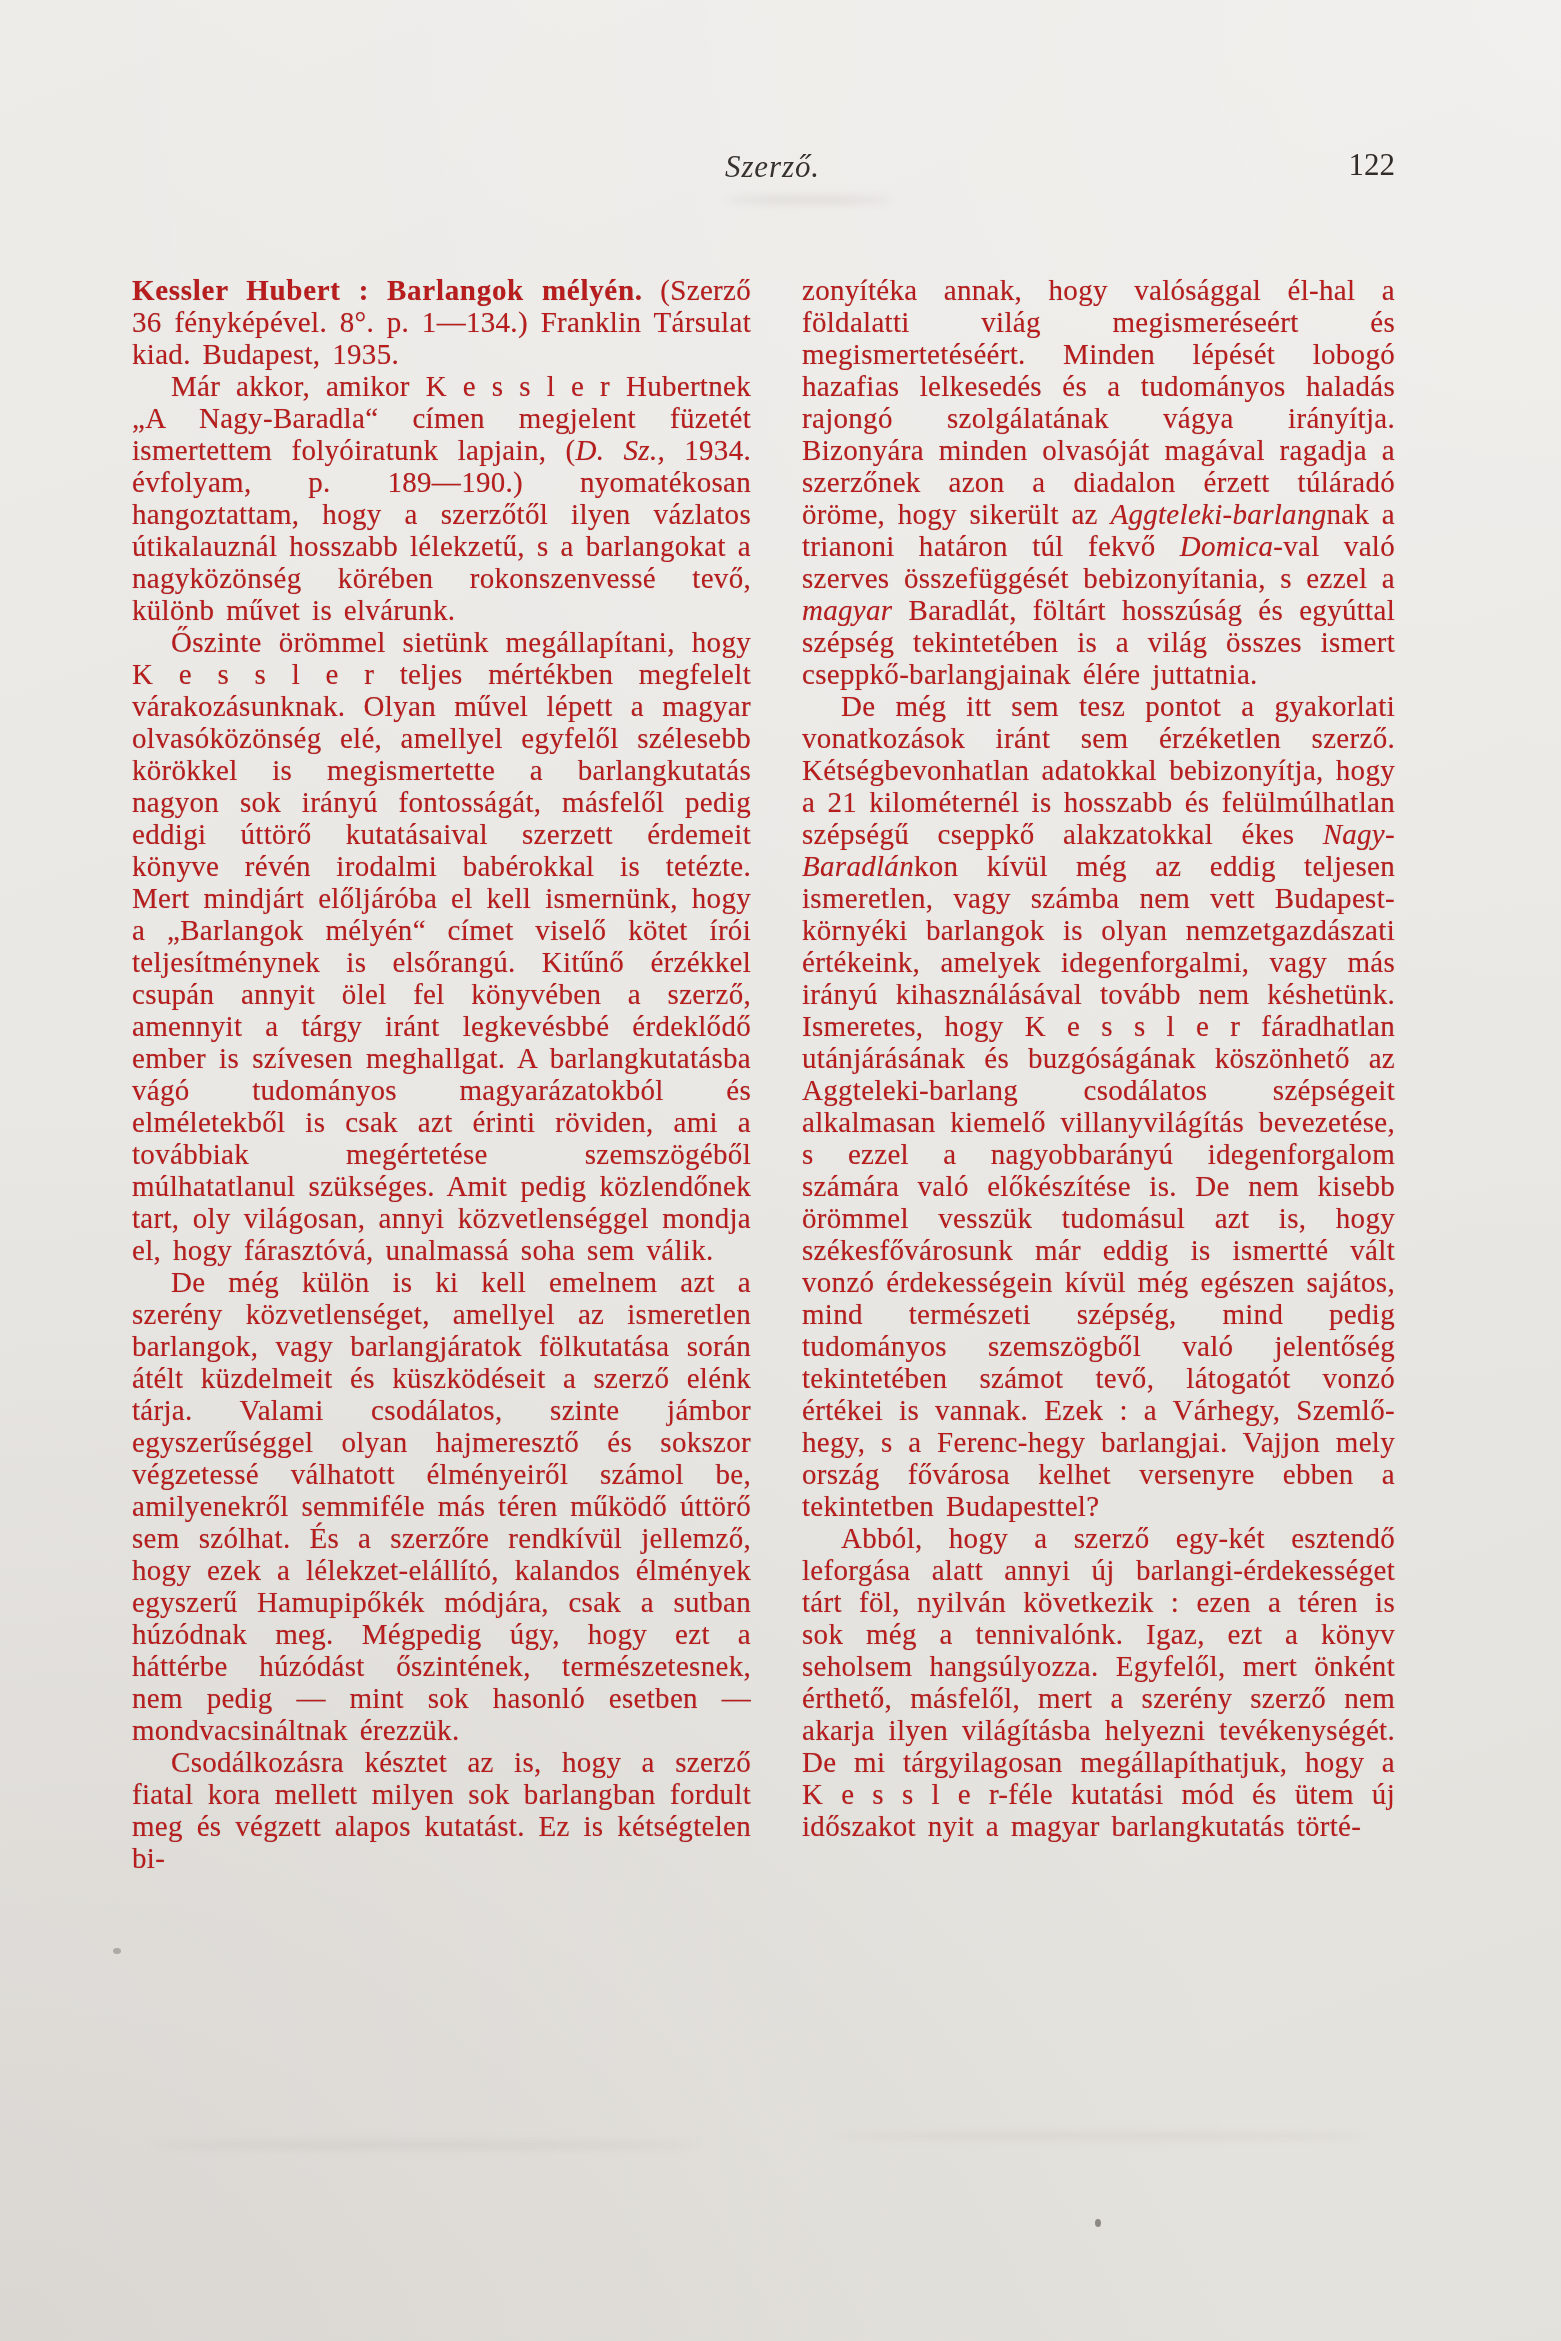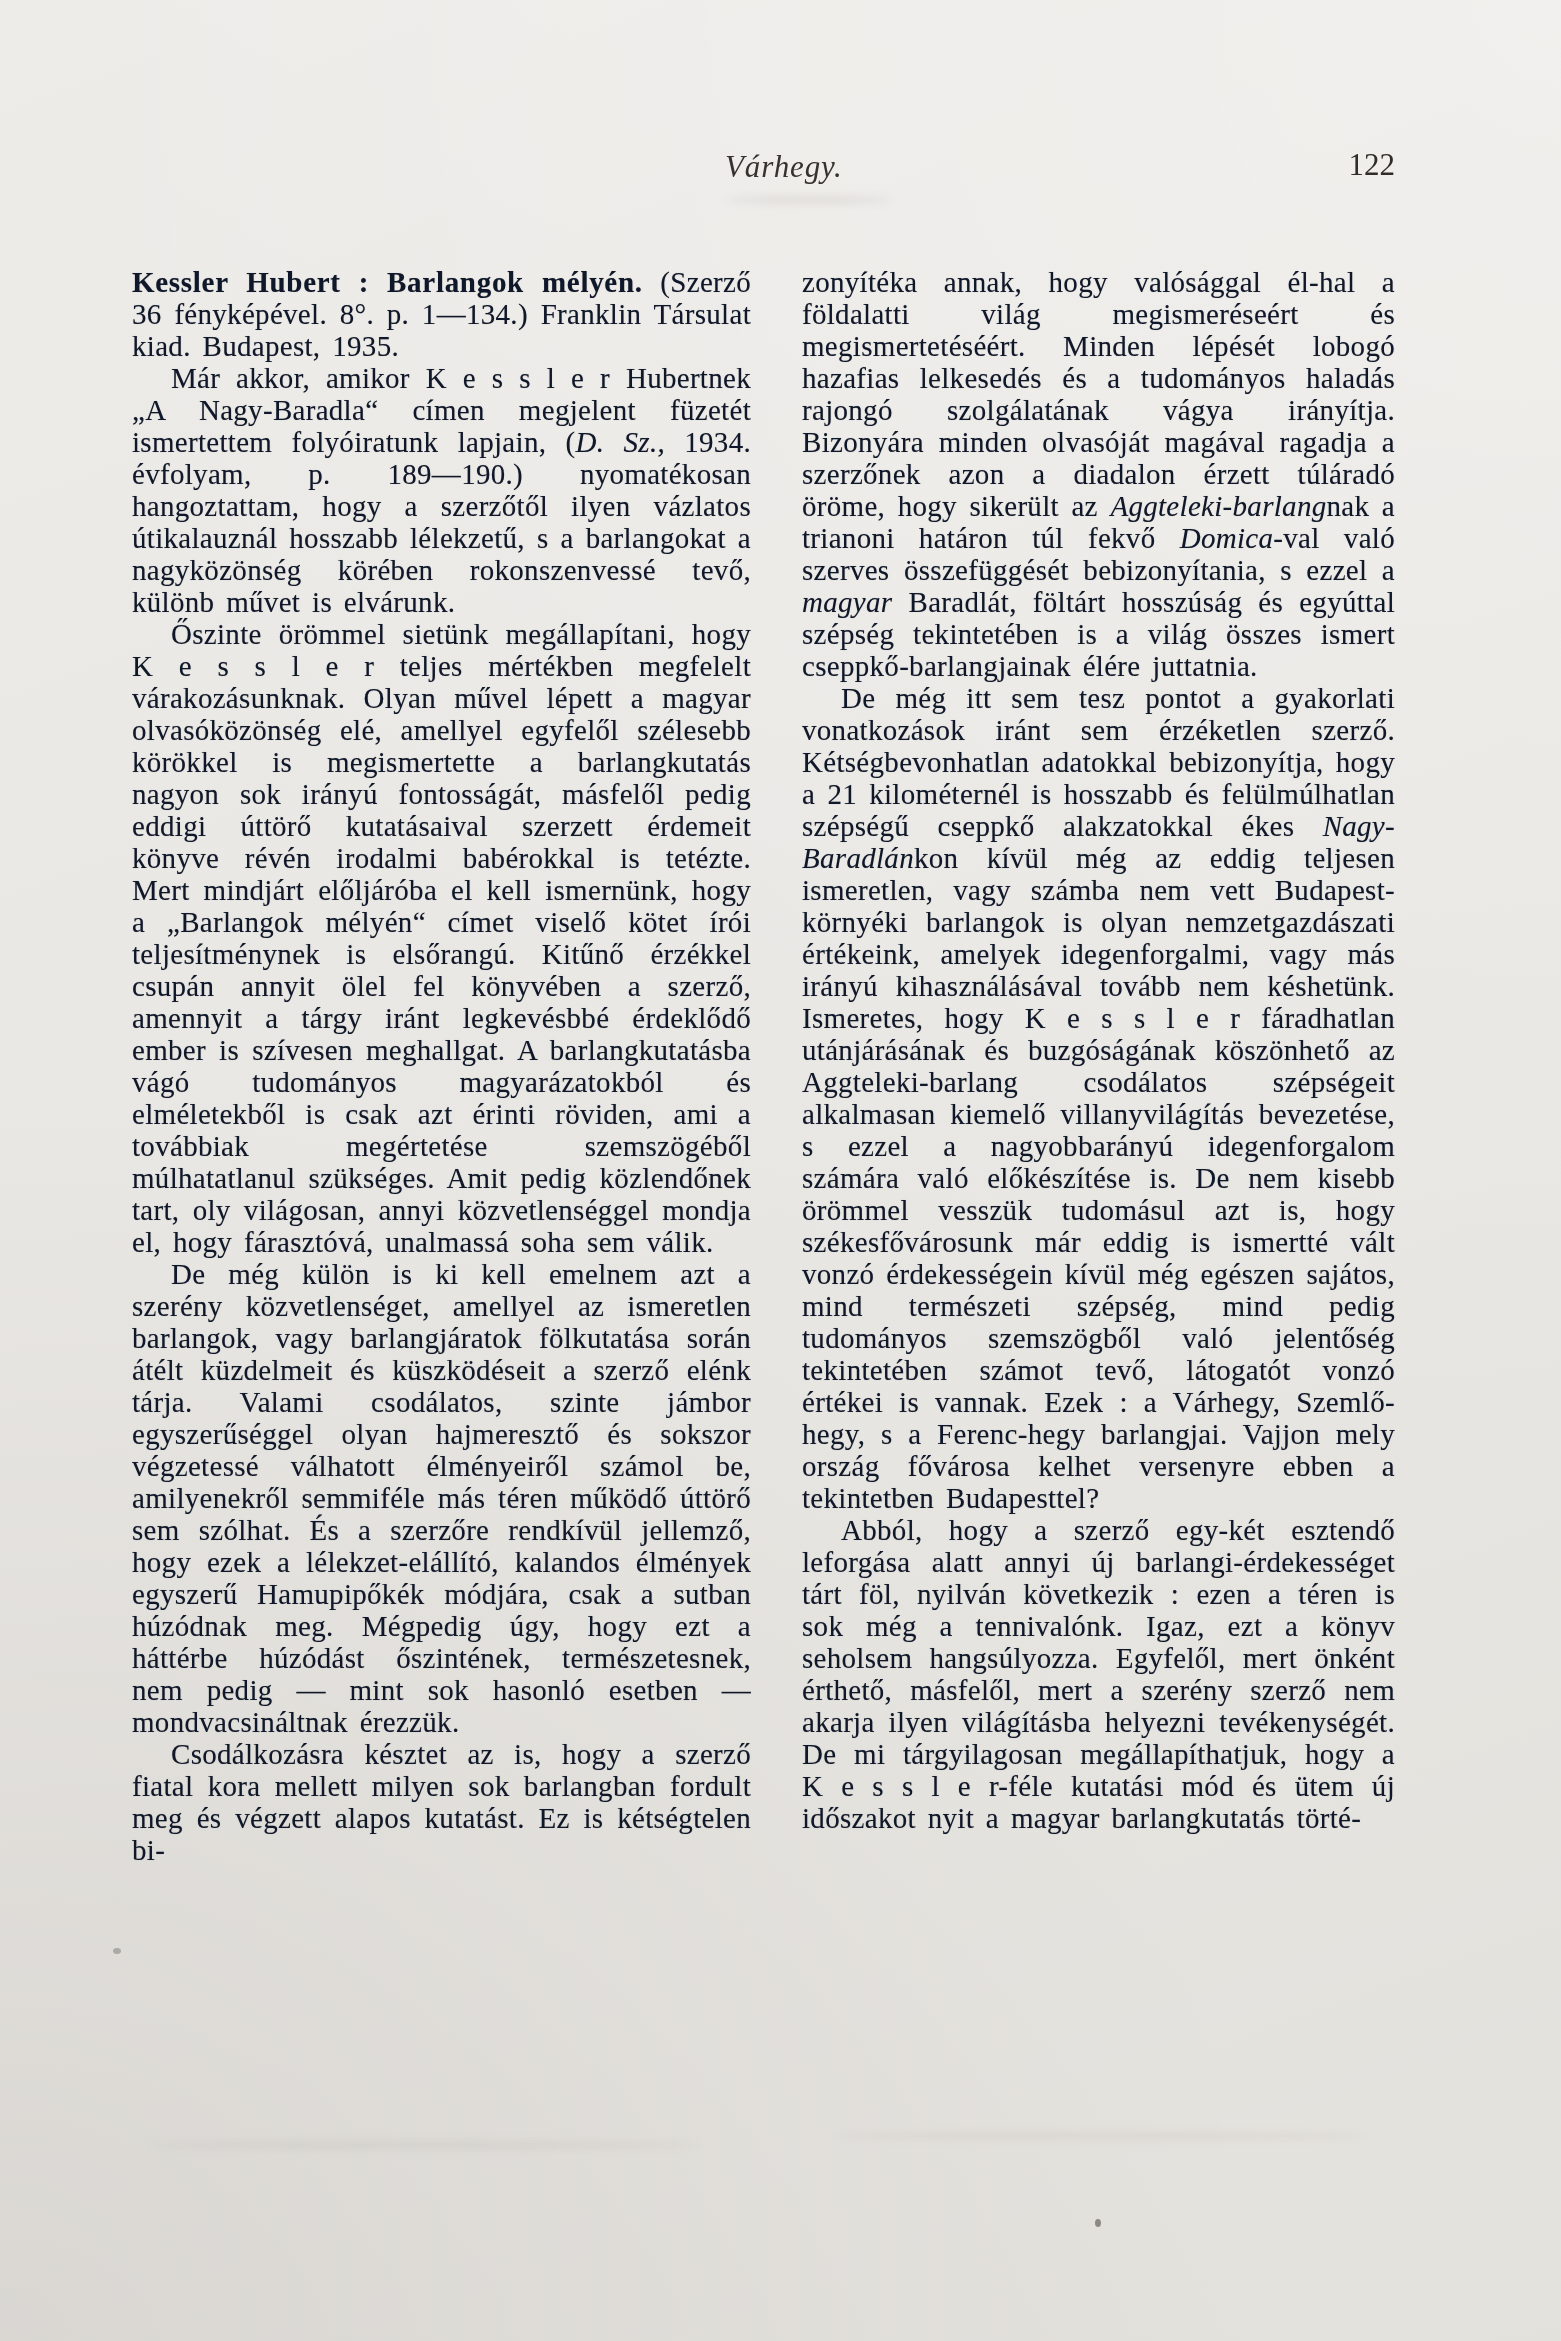--- a/index.html
+++ b/index.html
@@ -23,21 +23,21 @@
     font-size: 31px; line-height: 35px;
     color: #36332e;
     letter-spacing: 0.9px;
   }
   .page-number {
     position: absolute; top: 147px; left: 1317px; width: 78px;
     text-align: right;
     font-size: 31px; line-height: 35px;
     color: #302d28;
   }
-  .col { position: absolute; top: 266px; color: #0f172a; }
+  .col { position: absolute; top: 274px; color: #b91c1c; }
   .col-left  { left: 132px; width: 619px; }
   .col-right { left: 802px; width: 593px; }
   .para {
     margin: 0;
     text-align: justify;
     font-size: 29px;
     line-height: 32px;
     letter-spacing: 0.3px;
     word-spacing: 4.3px;
     text-shadow: 0 0 0.9px rgba(43,40,35,0.35);
@@ -59,21 +59,21 @@
     background: rgba(70,66,60,0.55);
     border-radius: 50%;
     pointer-events: none;
   }
 </style>
 </head>
 <body>
 
 <div class="paper"></div>
 
-<div class="running-title">Várhegy.</div>
+<div class="running-title">Szerző.</div>
 
 <div class="page-number">122</div>
 
 <div class="col col-left" id="col-left">
     <p class="para"><span class="seg-bold">Kessler Hubert : Barlangok mélyén.</span><span class="seg-normal"> (Szerző 36 fényképével. 8°. p. 1—134.) Franklin Társulat kiad. Budapest, 1935.</span></p>
     <p class="para indent"><span class="seg-normal">Már akkor, amikor K e s s l e r Hubertnek „A Nagy-Baradla“ címen megjelent füzetét ismertettem folyóiratunk lapjain, (</span><span class="seg-italic">D. Sz.,</span><span class="seg-normal"> 1934. évfolyam, p. 189—190.) nyomatékosan hangoztattam, hogy a szerzőtől ilyen vázlatos útikalauznál hosszabb lélekzetű, s a barlangokat a nagyközönség körében rokonszenvessé tevő, különb művet is elvárunk.</span></p>
     <p class="para indent"><span class="seg-normal">Őszinte örömmel sietünk megállapítani, hogy K e s s l e r teljes mértékben megfelelt várakozásunknak. Olyan művel lépett a magyar olvasóközönség elé, amellyel egyfelől szélesebb körökkel is megismertette a barlangkutatás nagyon sok irányú fontosságát, másfelől pedig eddigi úttörő kutatásaival szerzett érdemeit könyve révén irodalmi babérokkal is tetézte. Mert mindjárt előljáróba el kell ismernünk, hogy a „Barlangok mélyén“ címet viselő kötet írói teljesítménynek is elsőrangú. Kitűnő érzékkel csupán annyit ölel fel könyvében a szerző, amennyit a tárgy iránt legkevésbbé érdeklődő ember is szívesen meghallgat. A barlangkutatásba vágó tudományos magyarázatokból és elméletekből is csak azt érinti röviden, ami a továbbiak megértetése szemszögéből múlhatatlanul szükséges. Amit pedig közlendőnek tart, oly világosan, annyi közvetlenséggel mondja el, hogy fárasztóvá, unalmassá soha sem válik.</span></p>
     <p class="para indent"><span class="seg-normal">De még külön is ki kell emelnem azt a szerény közvetlenséget, amellyel az ismeretlen barlangok, vagy barlangjáratok fölkutatása során átélt küzdelmeit és küszködéseit a szerző elénk tárja. Valami csodálatos, szinte jámbor egyszerűséggel olyan hajmeresztő és sokszor végzetessé válhatott élményeiről számol be, amilyenekről semmiféle más téren működő úttörő sem szólhat. És a szerzőre rendkívül jellemző, hogy ezek a lélekzet-elállító, kalandos élmények egyszerű Hamupipőkék módjára, csak a sutban húzódnak meg. Mégpedig úgy, hogy ezt a háttérbe húzódást őszintének, természetesnek, nem pedig — mint sok hasonló esetben — mondvacsináltnak érezzük.</span></p>
     <p class="para indent"><span class="seg-normal">Csodálkozásra késztet az is, hogy a szerző fiatal kora mellett milyen sok barlangban fordult meg és végzett alapos kutatást. Ez is kétségtelen bi-</span></p>
   </div>

